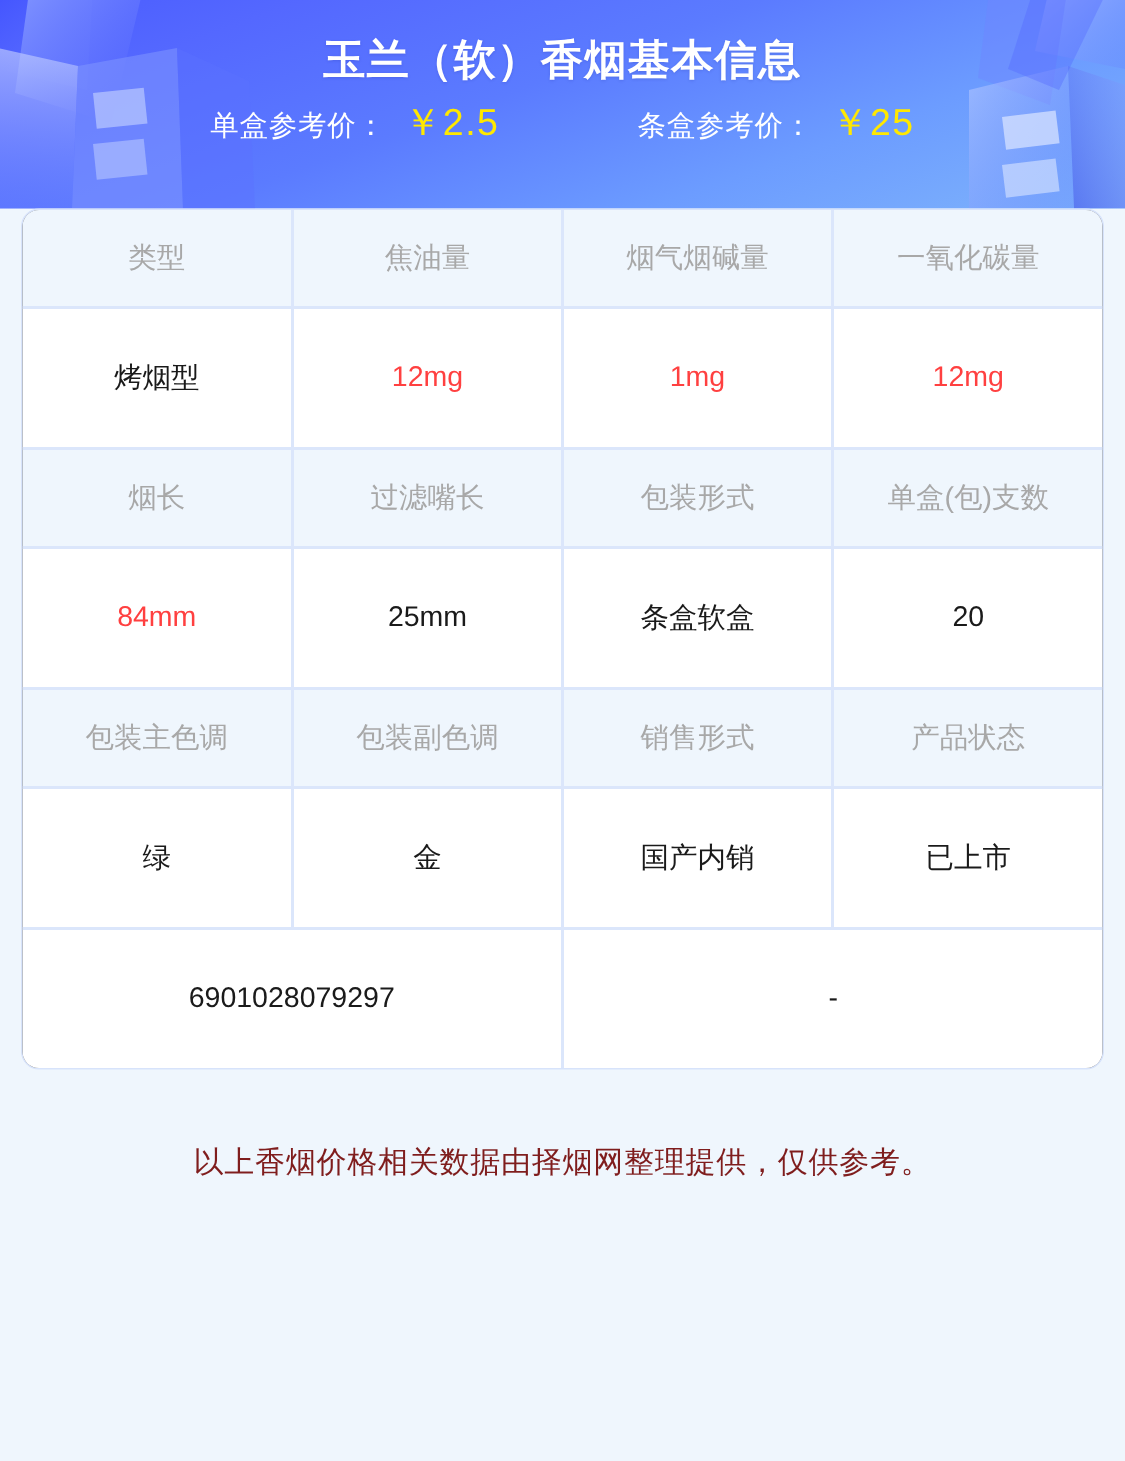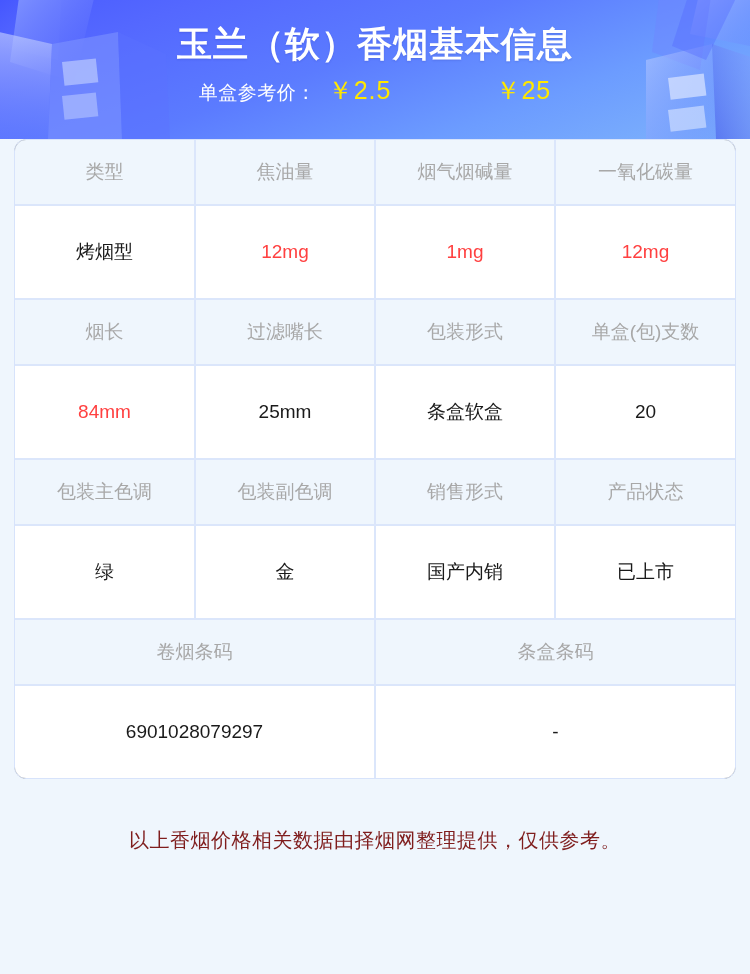--- a/index.html
+++ b/index.html
@@ -29,21 +29,21 @@
   }
   .banner-inner {
     position: relative;
     z-index: 3;
     text-align: center;
   }
   .banner-title {
     margin: 0;
     padding-top: 22px;
     color: #ffffff;
-    font-size: 35px;
+    font-size: 28px;
     font-weight: bold;
     letter-spacing: 1px;
     line-height: 1.25;
     text-shadow: 0 1px 2px rgba(30,40,140,.18);
   }
   .price-row {
     display: flex;
     justify-content: center;
     align-items: baseline;
     gap: 92px;
@@ -209,20 +209,21 @@
   </svg>
 
   <div class="banner-inner">
     <h1 class="banner-title">玉兰（软）香烟基本信息</h1>
     <div class="price-row">
       <div class="price-block">
         <span class="price-label">单盒参考价：</span>
         <span class="price-value">￥2.5</span>
       </div>
       <div class="price-block">
+        <span class="price-label">条盒参考价：</span>
         <span class="price-value">￥25</span>
       </div>
     </div>
   </div>
 </div>
 
 <div class="card-wrap">
   <div class="spec-card">
 
     <div class="watermark">
@@ -313,28 +314,20 @@
               <span class="cell-txt">金</span>
             </td>
           <td>
               <span class="cell-txt">国产内销</span>
             </td>
           <td>
               <span class="cell-txt">已上市</span>
             </td>
         </tr>
 
-        <tr class="head-row">
-          <td class="wide" colspan="2">
-              <span class="cell-txt">卷烟条码</span>
-            </td>
-          <td class="wide" colspan="2">
-              <span class="cell-txt">条盒条码</span>
-            </td>
-        </tr>
         <tr class="val-row last">
           <td class="wide" colspan="2">
               <span class="cell-txt">6901028079297</span>
             </td>
           <td class="wide" colspan="2">
               <span class="cell-txt">-</span>
             </td>
         </tr>
       </tbody>
     </table>

